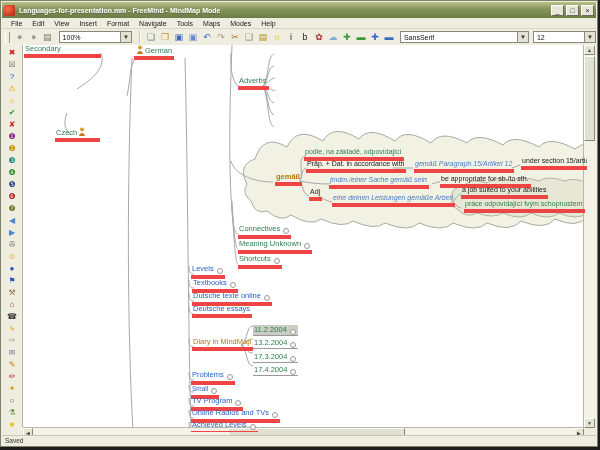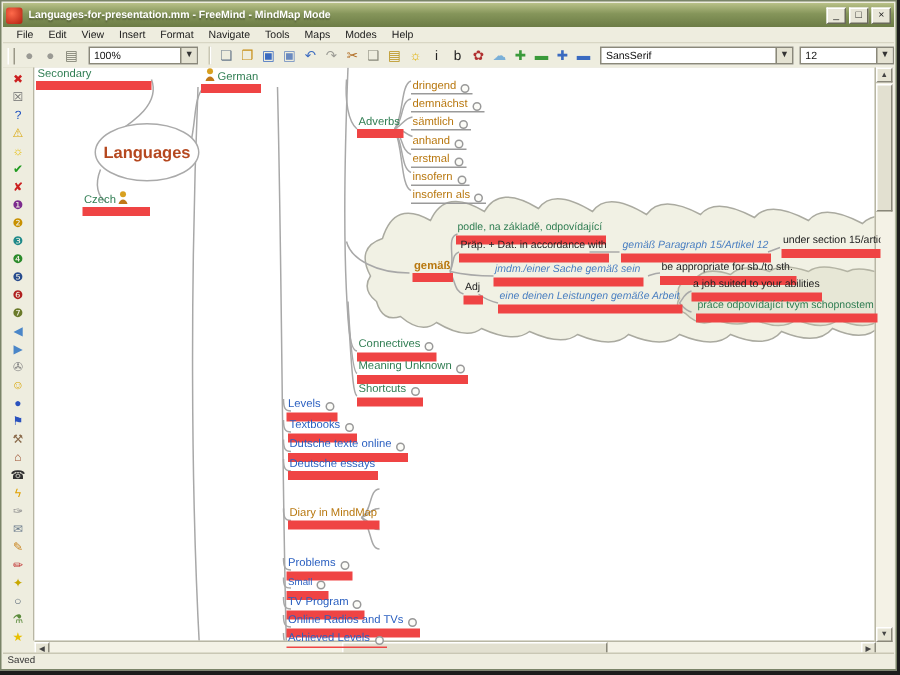--- a/index.html
+++ b/index.html
@@ -22,21 +22,21 @@
   .combo .arrow{position:absolute;right:0;top:0;bottom:0;width:10px;background:#e4e2d2;border-left:1px solid #8a887a;font-size:6px;line-height:11px;text-align:center;color:#333;}
   .zoom-combo{width:84px;margin:0 4px;}
   .font-combo{width:148px;margin-left:4px;}
   .size-combo{width:72px;margin-left:4px;}
   
   .iconbar{position:absolute;left:1px;top:44px;width:21px;bottom:19px;background:#eeeddf;border-right:1px solid #b8b6a4;display:flex;flex-direction:column;align-items:center;padding-top:2px;box-sizing:border-box;}
   .lbicon{width:12px;height:12px;font-size:8px;line-height:12px;text-align:center;flex:0 0 auto;}
   
   .canvas{position:absolute;left:22px;top:44px;width:564px;height:387px;background:#fff;overflow:hidden;}
   .edges{position:absolute;left:0;top:0;pointer-events:none;}
-  .node{position:absolute;font-size:7.5px;white-space:nowrap;border-bottom:6px solid #ef4444;padding:0 2px 1px 1px;line-height:8px;z-index:2;}
+  .node{position:absolute;font-size:7.5px;white-space:nowrap;border-bottom:4px solid #ef4444;padding:0 2px 1px 1px;line-height:8px;z-index:2;}
   .green{color:#2f7d52;}
   .blue{color:#2a5fc0;}
   .orange{color:#b8770e;}
   .black{color:#222;}
   .bi{color:#4a7fc1;font-style:italic;}
   .cloudtxt{font-size:7px;}
   .leaf::after{content:"";display:inline-block;width:4px;height:4px;border:1px solid #999;border-radius:50%;background:#fcfcf8;margin-left:3px;vertical-align:-3px;}
   .selected{background:#ccccc2;}
   .rootnode{position:absolute;left:40px;top:37px;width:68px;height:37px;border:1px solid #aaa;border-radius:50%;background:#fff;display:flex;align-items:center;justify-content:center;font-size:11px;font-weight:bold;color:#b5481f;z-index:2;}
   .figure-icon{display:inline-block;vertical-align:-1px;margin:0 1px;}
@@ -207,44 +207,33 @@
           <path d="M188,305 C188,311 189,313 193,313"></path>
           <path d="M188,338 C188,344 189,346 193,346"></path>
           <path d="M188,371 C188,377 189,379 193,379"></path>
           <path d="M188,384 C188,390 189,391 193,391"></path>
           <path d="M188,397 C188,403 189,405 193,405"></path>
           <path d="M188,409 C188,415 189,417 193,417"></path>
           <path d="M188,421 C188,427 189,429 193,429"></path>
         </g>
       </svg>
 
-      <div class="rootnode">Languages</div>
 
       <span class="node green" style="left:1px;top:0;min-width:74px;">Secondary</span>
       <span class="node green" style="left:1px;top:82px;min-width:42px;margin-left:31px;"><span>Czech</span><svg class="figure-icon" width="8" height="9">
             <circle cx="4" cy="2.5" r="2" fill="#d8a020"></circle>
             <path d="M1,9 C2,5 6,5 7,9" fill="#c07818"></path>
           </svg></span>
       <span class="node green" style="left:111px;top:0;"><svg class="figure-icon" width="8" height="9">
             <circle cx="4" cy="2.5" r="2" fill="#d8a020"></circle>
             <path d="M1,9 C2,5 6,5 7,9" fill="#c07818"></path>
           </svg><span>German</span></span>
 
       <span class="node green" style="left:215px;top:32px;">Adverbs</span>
 
-      <div class="col" style="left:251px;top:1px;">
-
-      <div class="row"><span class="orange leaf">dringend</span></div>
-          <div class="row"><span class="orange leaf">demnächst</span></div>
-          <div class="row"><span class="orange leaf">sämtlich</span></div>
-          <div class="row"><span class="orange leaf">anhand</span></div>
-          <div class="row"><span class="orange leaf">erstmal</span></div>
-          <div class="row"><span class="orange leaf">insofern</span></div>
-          <div class="row"><span class="orange leaf">insofern als</span></div>
-        </div>
 
       <span class="node orange" style="left:252px;top:128px;font-weight:bold;">gemäß</span>
       <span class="node green cloudtxt" style="left:281px;top:103px;">podle, na základě, odpovídající</span>
       <span class="node black cloudtxt" style="left:283px;top:115px;">Präp. + Dat. in accordance with</span>
       <span class="node bi cloudtxt" style="left:391px;top:115px;">gemäß Paragraph 15/Artikel 12</span>
       <span class="node black cloudtxt" style="left:498px;top:112px;">under section 15/articl</span>
       <span class="node bi cloudtxt" style="left:306px;top:131px;">jmdm./einer Sache gemäß sein</span>
       <span class="node black cloudtxt" style="left:417px;top:130px;">be appropriate for sb./to sth.</span>
       <span class="node black cloudtxt" style="left:286px;top:143px;">Adj</span>
       <span class="node bi cloudtxt" style="left:309px;top:149px;">eine deinen Leistungen gemäße Arbeit</span>
@@ -254,20 +243,27 @@
       <span class="node green leaf" style="left:215px;top:180px;">Connectives</span>
       <span class="node green leaf" style="left:215px;top:195px;">Meaning Unknown</span>
       <span class="node green leaf" style="left:215px;top:210px;">Shortcuts</span>
 
       <span class="node blue leaf" style="left:168px;top:220px;">Levels</span>
       <span class="node blue leaf" style="left:169px;top:234px;">Textbooks</span>
       <span class="node blue leaf" style="left:169px;top:247px;">Dutsche texte online</span>
       <span class="node blue" style="left:169px;top:260px;">Deutsche essays</span>
 
       <span class="node orange" style="left:169px;top:293px;">Diary in MindMap</span>
+      <div class="col dates" style="left:230px;top:273px;">
+
+      <div class="row"><span class="green leaf selected">11.2.2004</span></div>
+          <div class="row"><span class="green leaf">13.2.2004</span></div>
+          <div class="row"><span class="green leaf">17.3.2004</span></div>
+          <div class="row"><span class="green leaf">17.4.2004</span></div>
+        </div>
 
       <span class="node blue leaf" style="left:168px;top:326px;">Problems</span>
       <span class="node blue leaf" style="left:168px;top:340px;font-size:6.5px;">Small</span>
       <span class="node blue leaf" style="left:168px;top:352px;">TV Program</span>
       <span class="node blue leaf" style="left:168px;top:364px;">Online Radios and TVs</span>
       <span class="node blue leaf" style="left:168px;top:376px;">Achieved Levels</span>
     </div>
 
     <div class="hscroll">
       <div class="sbtn" style="left:0;top:0;width:10px;height:10px;line-height:9px;">◀</div>

